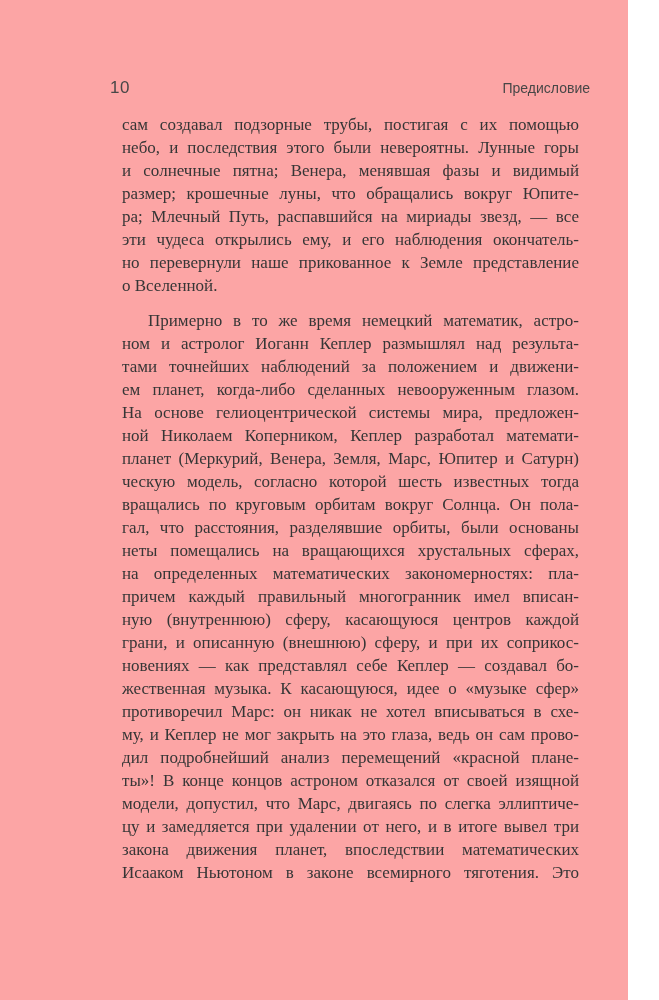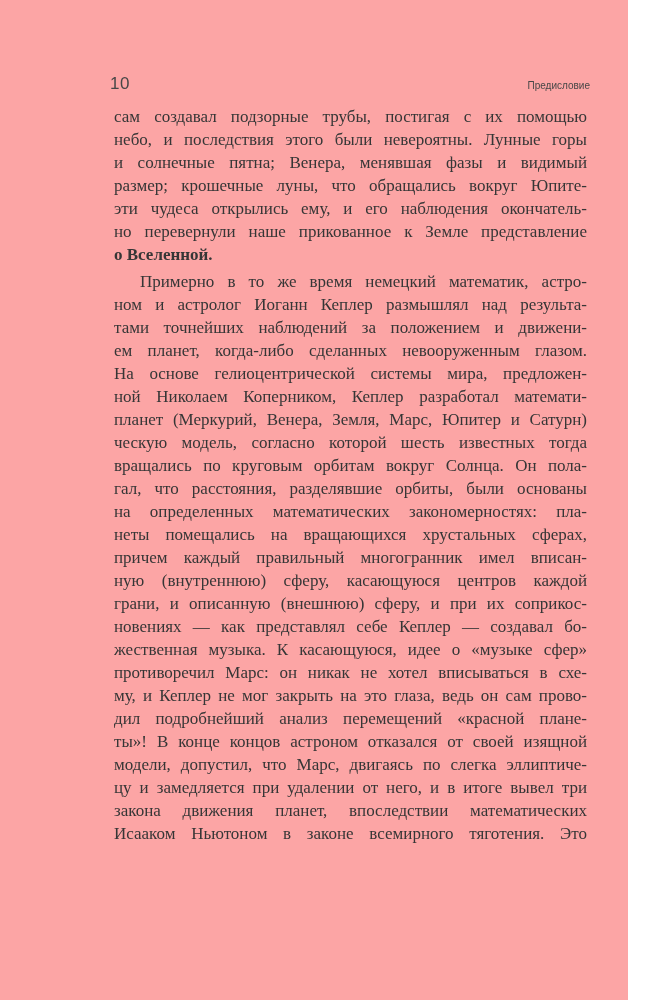--- a/index.html
+++ b/index.html
@@ -24,83 +24,83 @@
     justify-content: space-between;
     align-items: baseline;
     font-family: "Liberation Sans", "DejaVu Sans", sans-serif;
     color: #474747;
   }
   .page-number {
     font-size: 17px;
     letter-spacing: 0.5px;
   }
   .header-title {
-    font-size: 10px;
+    font-size: 14px;
     margin-top: 18px;
   }
   .text-block {
     position: absolute;
     top: 101px;
     left: 110px;
     width: 481px;
     font-size: 17px;
     line-height: 23px;
     color: #363636;
   }
   .paragraph {
-    margin: 4px;
+    margin: 12px;
     padding: 0;
   }
   .line {
     text-align: justify;
     text-align-last: justify;
     white-space: normal;
     height: 23px;
     overflow: hidden;
   }
   .line.last {
     text-align: left;
     text-align-last: left;
-    font-weight: bold;
   }
   .line.indent {
     text-indent: 26px;
   }
 </style>
 </head>
 <body>
 
 <div class="book-page">
   <div class="running-head">
     <span class="page-number">10</span>
     <span class="header-title">Предисловие</span>
   </div>
   <div class="text-block">
       <div class="paragraph">
         <div class="line">сам создавал подзорные трубы, постигая с их помощью</div>
         <div class="line">небо, и последствия этого были невероятны. Лунные горы</div>
         <div class="line">и солнечные пятна; Венера, менявшая фазы и видимый</div>
         <div class="line">размер; крошечные луны, что обращались вокруг Юпите-</div>
+        <div class="line">ра; Млечный Путь, распавшийся на мириады звезд, — все</div>
         <div class="line">эти чудеса открылись ему, и его наблюдения окончатель-</div>
         <div class="line">но перевернули наше прикованное к Земле представление</div>
         <div class="line last">о Вселенной.</div>
       </div>
       <div class="paragraph">
         <div class="line indent">Примерно в то же время немецкий математик, астро-</div>
         <div class="line">ном и астролог Иоганн Кеплер размышлял над результа-</div>
         <div class="line">тами точнейших наблюдений за положением и движени-</div>
         <div class="line">ем планет, когда-либо сделанных невооруженным глазом.</div>
         <div class="line">На основе гелиоцентрической системы мира, предложен-</div>
         <div class="line">ной Николаем Коперником, Кеплер разработал математи-</div>
         <div class="line">планет (Меркурий, Венера, Земля, Марс, Юпитер и Сатурн)</div>
         <div class="line">ческую модель, согласно которой шесть известных тогда</div>
         <div class="line">вращались по круговым орбитам вокруг Солнца. Он пола-</div>
         <div class="line">гал, что расстояния, разделявшие орбиты, были основаны</div>
+        <div class="line">неты помещались на вращающихся хрустальных сферах,</div>
         <div class="line">на определенных математических закономерностях: пла-</div>
-        <div class="line">неты помещались на вращающихся хрустальных сферах,</div>
         <div class="line">причем каждый правильный многогранник имел вписан-</div>
         <div class="line">ную (внутреннюю) сферу, касающуюся центров каждой</div>
         <div class="line">грани, и описанную (внешнюю) сферу, и при их соприкос-</div>
         <div class="line">новениях — как представлял себе Кеплер — создавал бо-</div>
         <div class="line">жественная музыка. К касающуюся, идее о «музыке сфер»</div>
         <div class="line">противоречил Марс: он никак не хотел вписываться в схе-</div>
         <div class="line">му, и Кеплер не мог закрыть на это глаза, ведь он сам прово-</div>
         <div class="line">дил подробнейший анализ перемещений «красной плане-</div>
         <div class="line">ты»! В конце концов астроном отказался от своей изящной</div>
         <div class="line">модели, допустил, что Марс, двигаясь по слегка эллиптиче-</div>

